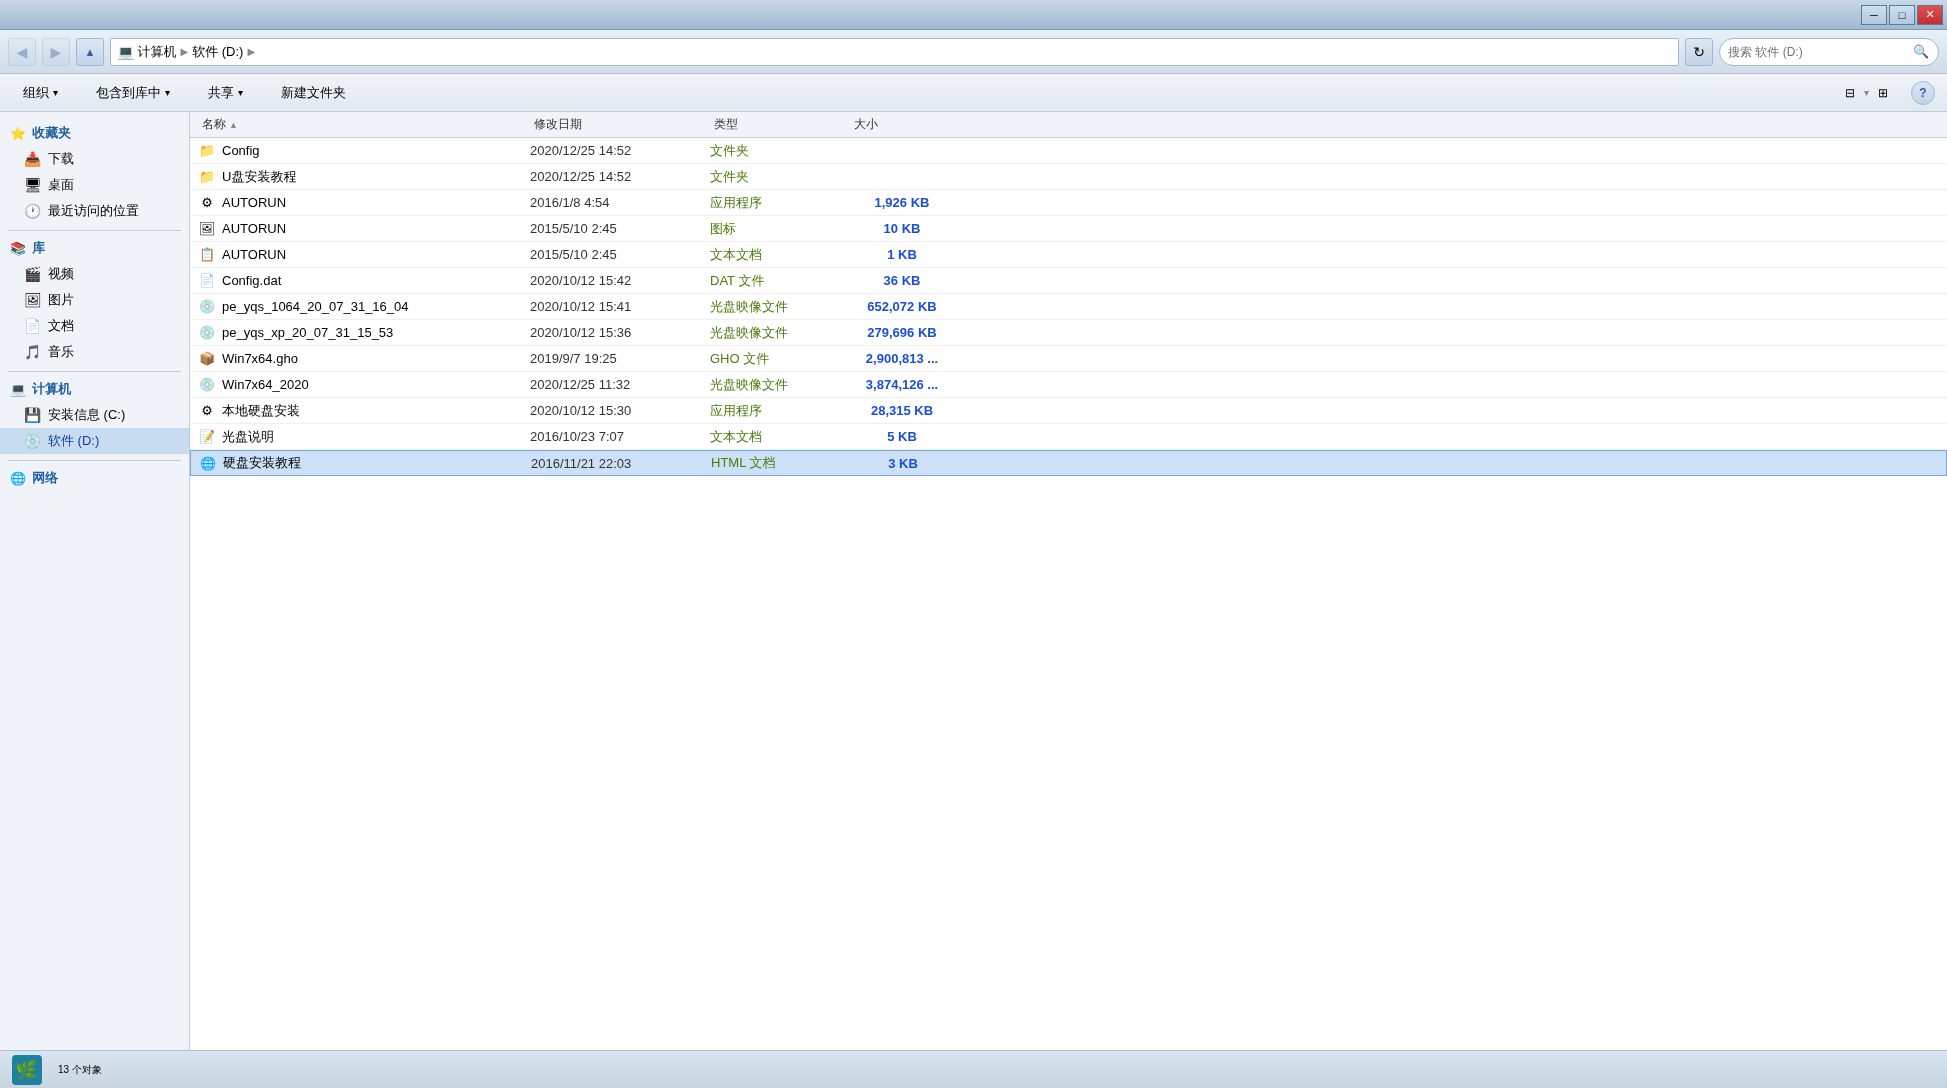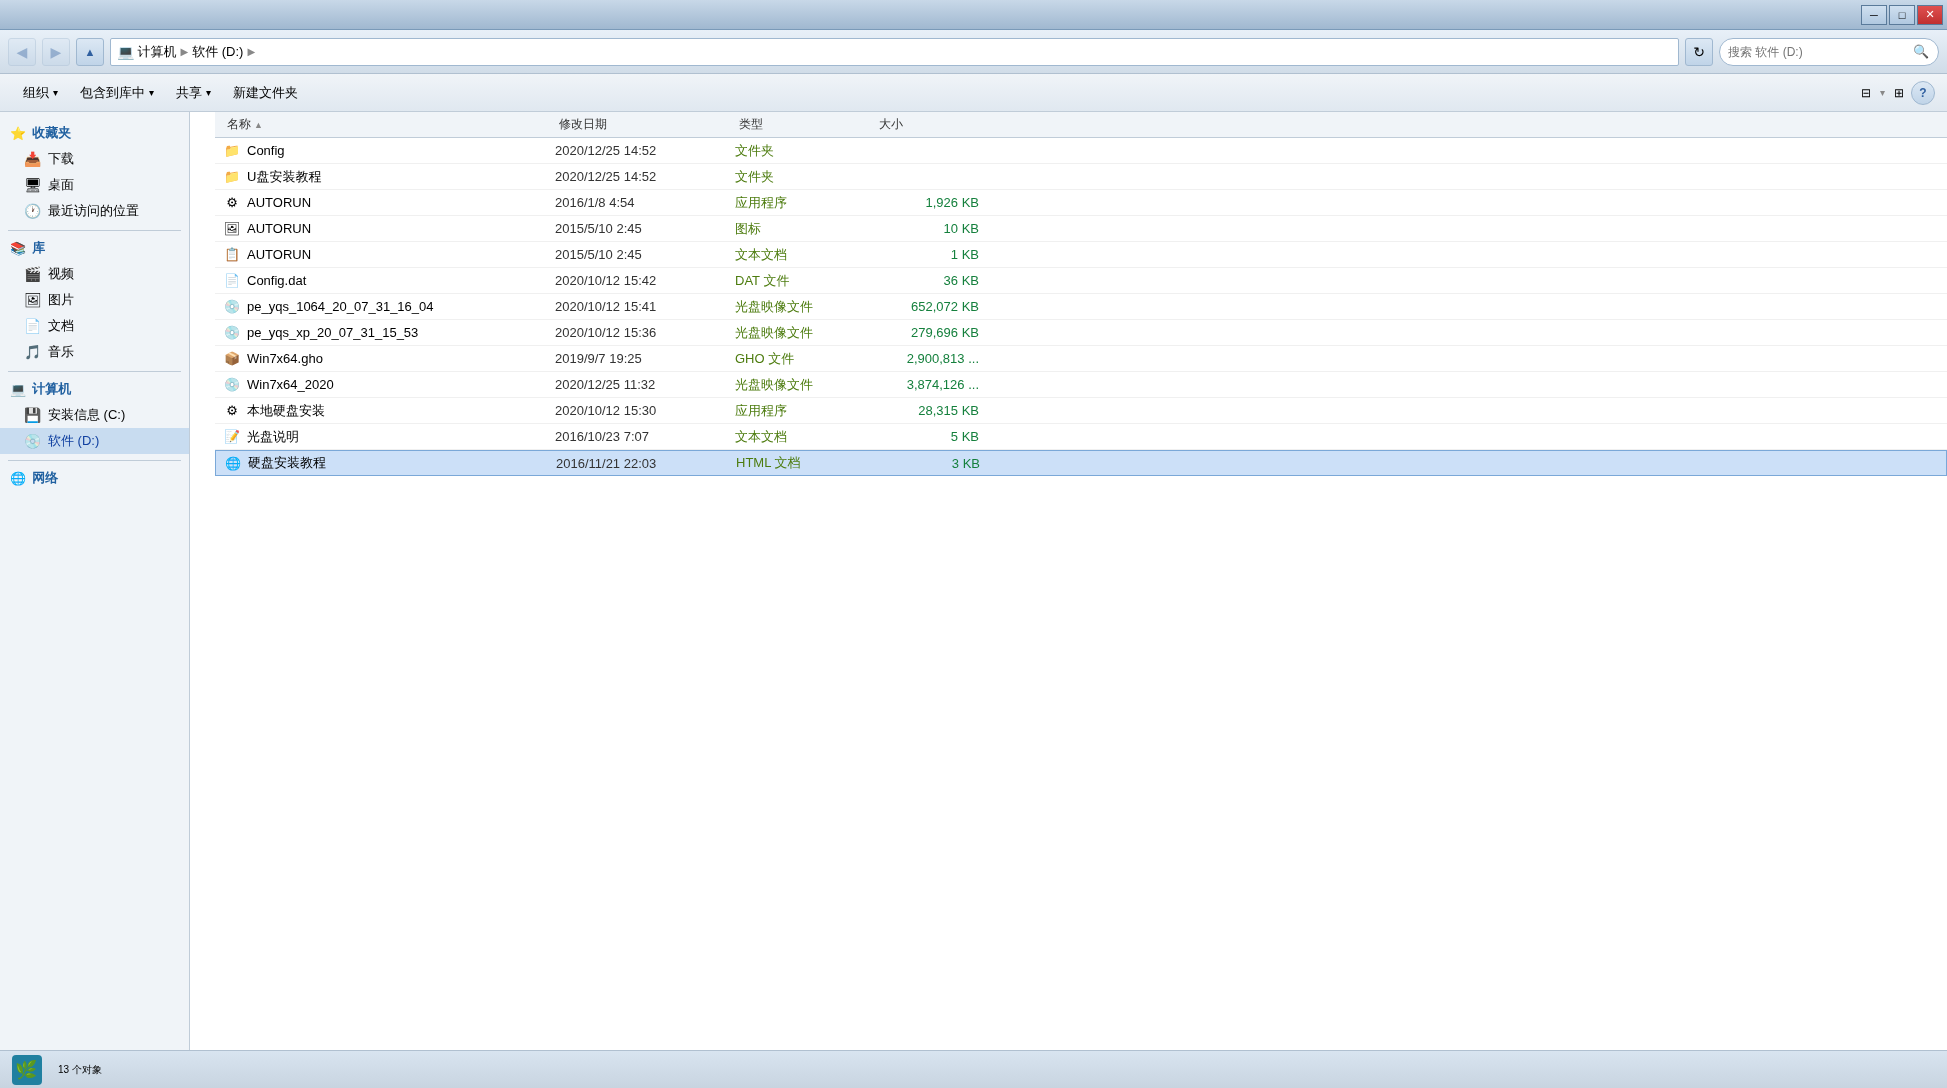--- a/index.html
+++ b/index.html
@@ -119,21 +119,21 @@
       background: transparent;
     }
 
     
     .toolbar {
       background: linear-gradient(to bottom, #f0f4f8 0%, #e0e8f0 100%);
       height: 38px;
       display: flex;
       align-items: center;
       padding: 0 12px;
-      gap: 0;
+      gap: 16px;
       border-bottom: 1px solid #c0ccd8;
     }
     .toolbar-btn {
       height: 28px;
       padding: 0 10px;
       border: 1px solid transparent;
       background: transparent;
       border-radius: 3px;
       cursor: pointer;
       display: flex;
@@ -228,21 +228,20 @@
       background: #c0ccd8;
       margin: 4px 8px;
     }
 
     
     .file-area {
       flex: 1;
       display: flex;
       flex-direction: column;
       background: #fff;
-      padding-left: 25px;
     }
     .column-header {
       display: flex;
       align-items: center;
       background: #f0f4f8;
       border-bottom: 1px solid #c0ccd8;
       height: 26px;
       font-size: 12px;
       color: #333;
       padding: 0 4px;
@@ -278,21 +277,21 @@
       width: 340px;
       display: flex;
       align-items: center;
       gap: 6px;
       padding-left: 8px;
       overflow: hidden;
       white-space: nowrap;
     }
     .file-cell-date { width: 180px; color: #333; }
     .file-cell-type { width: 140px; color: #4d7c0f; }
-    .file-cell-size { width: 120px; text-align: right; padding-right: 16px; color: #15803d; }
+    .file-cell-size { width: 120px; text-align: center; padding-right: 16px; color: #1d4ed8; font-weight: bold; }
 
     .file-icon {
       width: 18px;
       height: 18px;
       display: flex;
       align-items: center;
       justify-content: center;
       flex-shrink: 0;
     }
 

